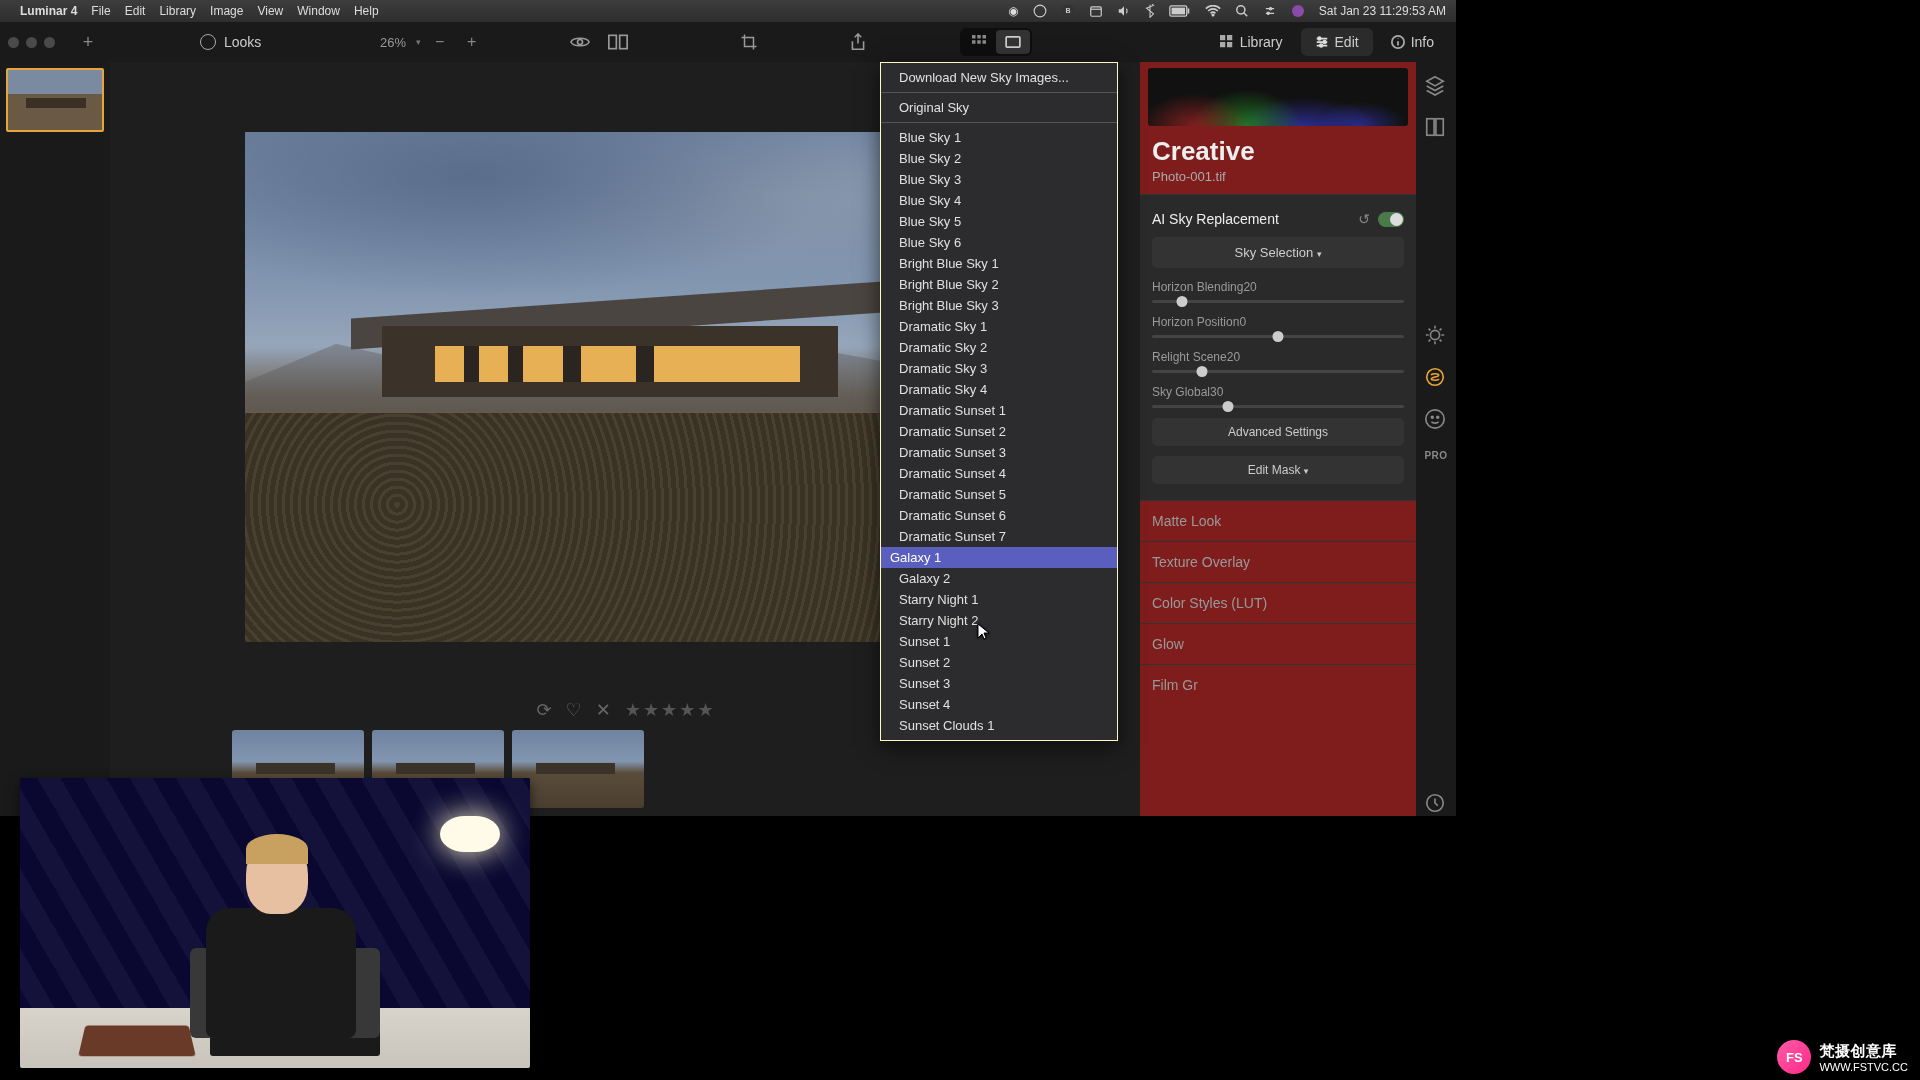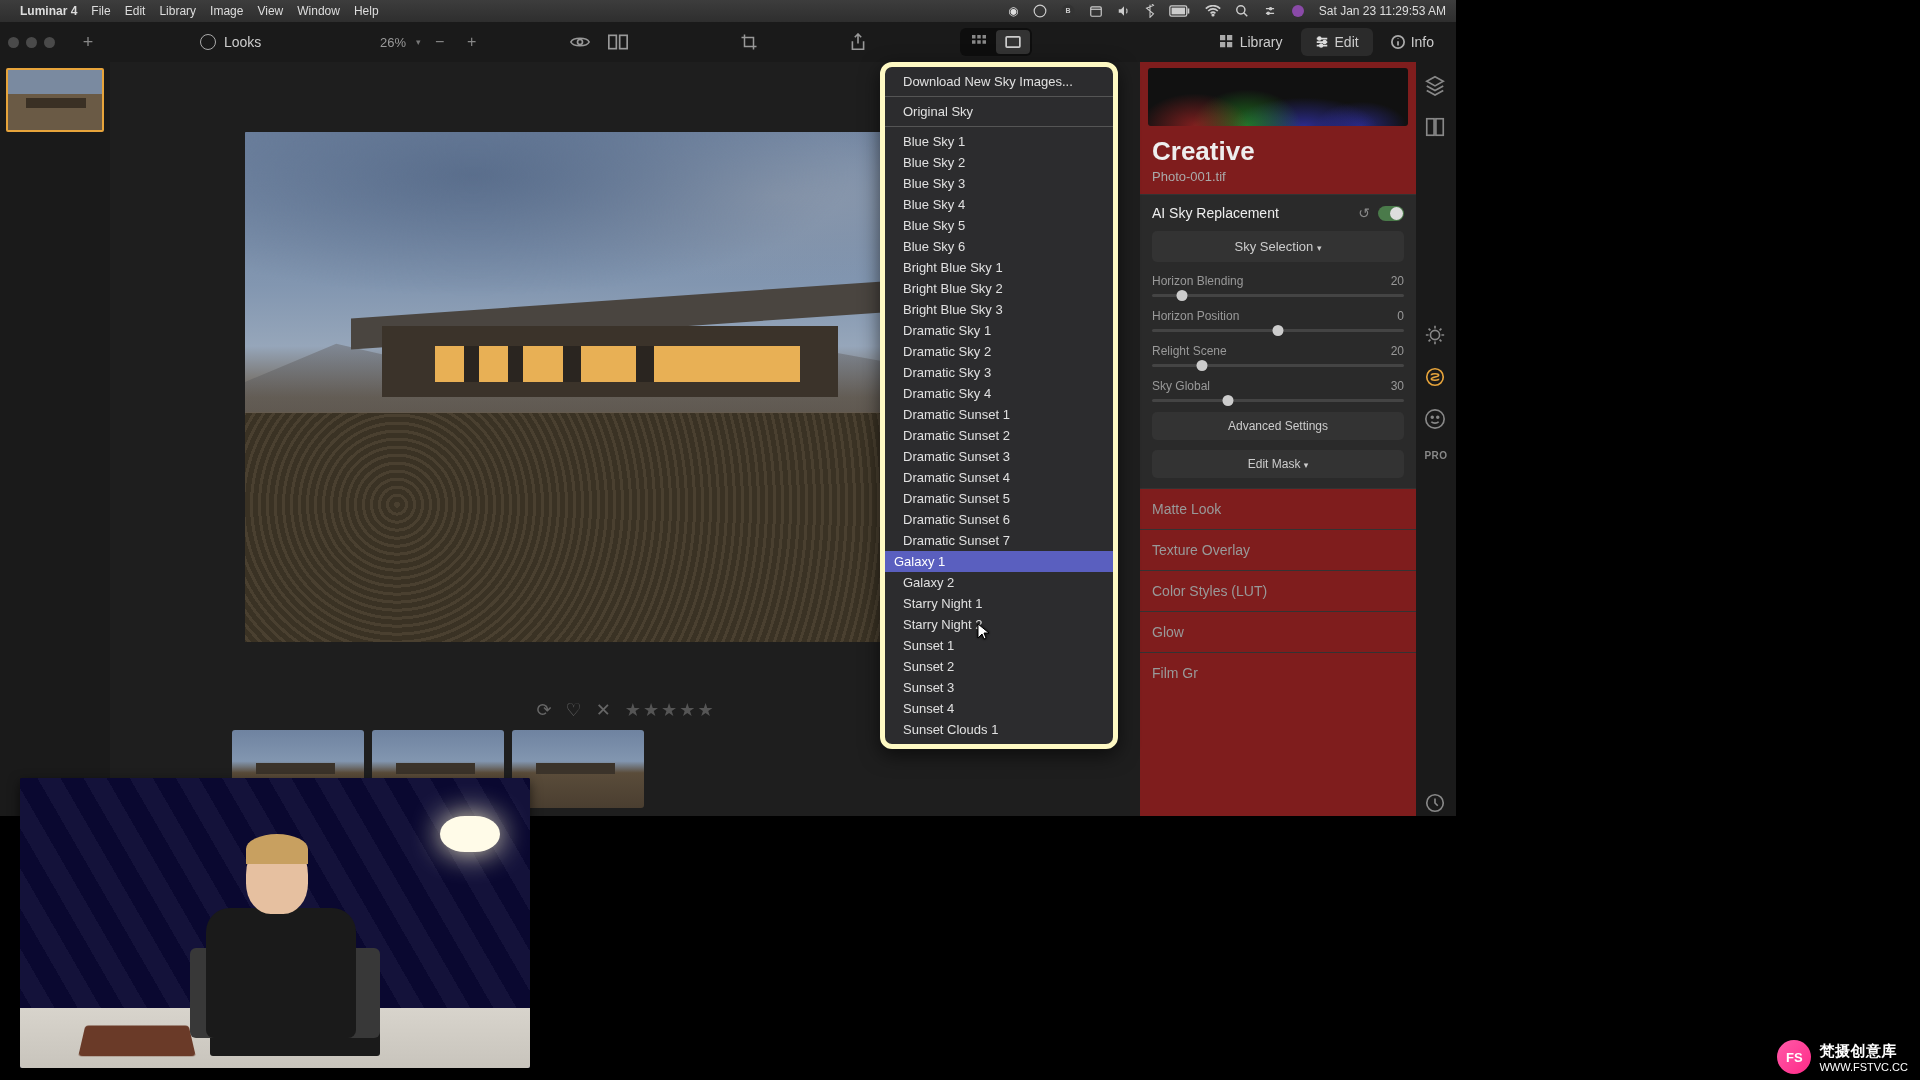--- a/index.html
+++ b/index.html
@@ -55,46 +55,46 @@
 .ratingbar { height:40px; display:flex; align-items:center; justify-content:center; gap:14px; color:#666; font-size:18px; }
 .stars { display:flex; gap:2px; }
 .stars span { color:#555; }
 
 .bottomthumbs { height:86px; display:flex; gap:8px; padding:0 8px 8px 122px; }
 .bthumb { width:132px; height:78px; border-radius:3px; background:linear-gradient(#6f83a0 0%,#8296b0 40%,#5a4c3a 55%,#4a3e30 100%); position:relative; overflow:hidden; }
 .bthumb::after { content:""; position:absolute; left:18%; top:42%; width:60%; height:14%; background:#3b332a; }
 .bthumb::before { content:""; position:absolute; left:25%; top:46%; width:48%; height:7%; background:#e8b055; opacity:.7; }
 
 
-.ctxmenu { position:absolute; left:880px; top:62px; width:238px; background:#2c2c2e; border:5px solid #fef9c3; border-radius:12px; box-shadow:0 6px 20px rgba(0,0,0,.6); padding:4px 0; z-index:50; font-size:13px; color:#e0e0e0; }
+.ctxmenu { position:absolute; left:880px; top:62px; width:238px; background:#2c2c2e; border:1px solid #fef9c3; border-radius:0; box-shadow:0 6px 20px rgba(0,0,0,.6); padding:4px 0; z-index:50; font-size:13px; color:#e0e0e0; }
 .ctxmenu .ci { padding:3px 18px; white-space:nowrap; }
 .ctxmenu .ci.sel { background:#5a5fbf; color:#fff;padding-left:9px; }
 .ctxmenu .sep { height:1px; background:#555; margin:4px 0; }
 .cursor { position:absolute; left:977px; top:623px; z-index:60; width:14px; height:18px; }
 .cursor svg { filter:drop-shadow(0 0 1px #000); }
 
 
 .rightpanel { width:276px; background:#7f1d1d; display:flex; flex-direction:column; color:#ccc; position:relative; overflow:hidden; }
 .histo { height:58px; margin:6px 8px 4px 8px; background:#111; border-radius:3px; position:relative; overflow:hidden; }
 .histo::before { content:""; position:absolute; inset:0; background:
   radial-gradient(ellipse 30% 80% at 18% 100%,rgba(200,40,40,.6) 0%,transparent 70%),
   radial-gradient(ellipse 30% 90% at 38% 100%,rgba(40,180,40,.6) 0%,transparent 70%),
   radial-gradient(ellipse 40% 70% at 60% 100%,rgba(60,60,220,.6) 0%,transparent 70%),
   radial-gradient(ellipse 25% 60% at 82% 100%,rgba(60,60,220,.5) 0%,transparent 70%); }
 .ptitle { font-size:26px; font-weight:600; color:#eee; padding:6px 12px 2px 12px; }
 .fname { font-size:13px; color:#aaa; padding:0 12px 10px 12px; }
-.section { border-top:1px solid #333; padding:10px 12px; }
+.section { border-top:1px solid #333; padding:16px 12px; }
 .section.active { background:#2a2a2a; }
 .section .shead { display:flex; align-items:center; justify-content:space-between; font-size:14px; color:#eee; font-weight:500; }
 .section .shead .toggles { display:flex; gap:8px; align-items:center; color:#888; }
 .toggle { width:26px; height:15px; border-radius:8px; background:#555; position:relative; }
 .toggle.on::after { content:""; position:absolute; right:1px; top:1px; width:13px; height:13px; background:#ddd; border-radius:50%; }
 .toggle.on { background:#4a7a4a; }
 .dropdown { margin-top:10px; background:#333; border-radius:5px; padding:8px; text-align:center; font-size:13px; color:#ccc; }
-.slider-row { display:flex; justify-content:space-between; font-size:12px; color:#999; margin-top:12px; }
+.slider-row { display:flex; font-size:12px; color:#999; margin-top:12px; }
 .slider { height:3px; background:#444; border-radius:2px; margin-top:6px; position:relative; }
 .slider .knob { position:absolute; top:-4px; width:11px; height:11px; background:#ccc; border-radius:50%; transform:translateX(-50%); }
 .btn2 { margin-top:10px; background:#333; border-radius:5px; padding:7px; text-align:center; font-size:12px; color:#ccc; }
 .collapsed { padding:12px 12px; font-size:14px; color:#999; border-top:1px solid #333; display:flex; justify-content:space-between; align-items:center; }
 
 
 .toolstrip { width:40px; background:#1a1a1a; display:flex; flex-direction:column; align-items:center; gap:18px; padding-top:12px; }
 .toolstrip .ts { width:24px; height:24px; color:#888; }
 .toolstrip .ts.active { color:#e7a43b; }
 .toolstrip .pro { font-size:10px; font-weight:700; color:#888; letter-spacing:.5px; }

